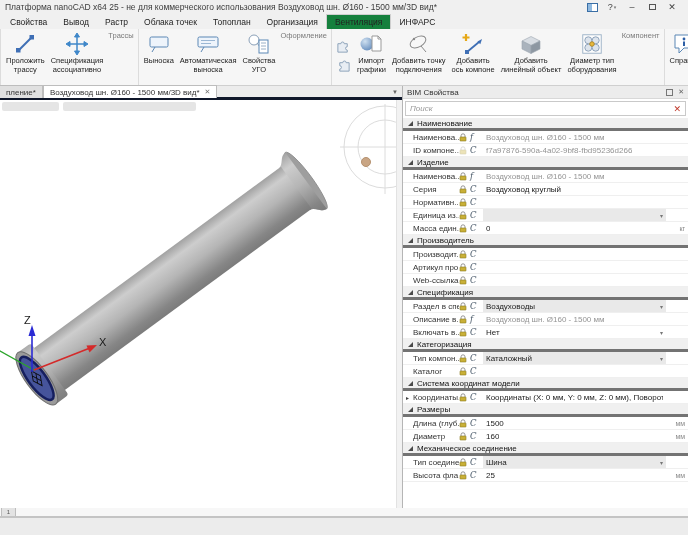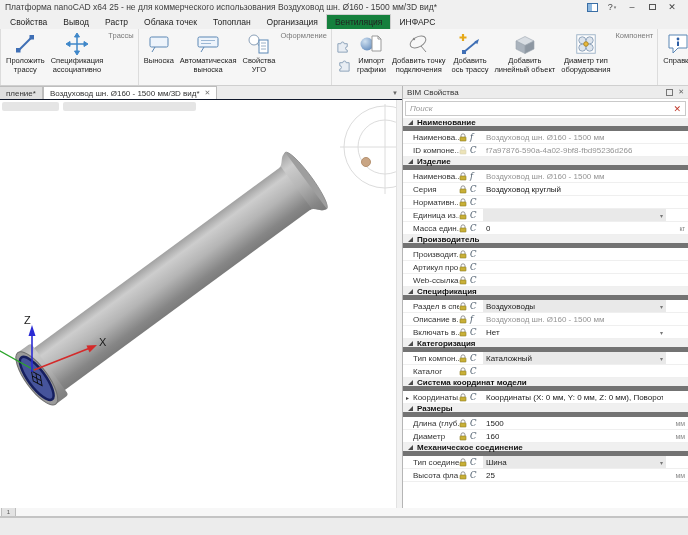--- a/index.html
+++ b/index.html
@@ -30,21 +30,21 @@
   .rbtn{display:flex;flex-direction:column;align-items:center;padding:1px 3px;border-radius:2px}
   .ricon{height:25px;display:flex;align-items:center;justify-content:center}
   .rlabel{font-size:7.5px;line-height:1.2;text-align:center;color:#222;white-space:nowrap}
   .rglabel{font-size:7.5px;color:#7a7a7a;text-align:center;padding:1px 2px 10px;white-space:nowrap}
   .rstack{display:flex;flex-direction:column;gap:1px;padding:1px 1px;align-self:center}
   .rsmall{width:18px;height:18px;display:flex;align-items:center;justify-content:center}
 
   
   .main{height:422px;display:flex;background:#fff}
   .left{width:443px;display:flex;flex-direction:column}
-  .dtabs{height:14px;background:#ececec;border-bottom:1px solid #0f172a;display:flex;align-items:center;font-size:8px;color:#333}
+  .dtabs{height:14px;background:#ececec;border-bottom:3px solid #0f172a;display:flex;align-items:center;font-size:8px;color:#333}
   .dtab{height:13px;padding:0 6px;display:flex;align-items:center;gap:5px;background:#e0e0e0;border:1px solid #bdbdbd;border-bottom:none;white-space:nowrap}
   .dtab.partial{border-left:none}
   .dtab.active{background:#ffffff}
   .dclose{color:#777;font-size:7px}
   .dd-overflow{margin-left:auto;margin-right:4px;color:#666;font-size:6px;align-self:center}
 
   .viewport{flex:1;position:relative;background:#fff;overflow:hidden}
   .scene{position:absolute;left:0;top:0}
   .pill{position:absolute;top:2px;height:9px;background:#e5e5e5;border-radius:2px}
   .pill1{left:2px;width:57px}
@@ -54,21 +54,21 @@
   
   .panel{width:286px;border-left:1px solid #b5b5b5;display:flex;flex-direction:column;background:#fff}
   .p-header{height:13px;background:#ececec;display:flex;align-items:center;font-size:8px;color:#333;padding:0 4px;border-bottom:1px solid #d8d8d8}
   .p-hicons{margin-left:auto;display:flex;align-items:center;gap:5px;color:#666;font-size:7px}
   .p-pin{width:7px;height:7px;border:1px solid #777;display:inline-block}
   .p-search{margin:2px;border:1px solid #c9c9c9;height:15px;display:flex;align-items:center;padding:0 4px;font-size:8px;background:#fff}
   .p-search .ph{color:#999;font-style:italic;flex:1}
   .p-search .clr{color:#c0392b;font-size:9px}
   .p-grid{flex:1;overflow:hidden;font-size:8px;background:#fff}
   .prow{height:13px;display:flex;align-items:center;border-bottom:1px solid #efefef;padding-left:3px}
-  .prow.section{background:#f0f0f0;font-weight:bold;font-size:8px;color:#111;border-bottom:5px solid #737373}
+  .prow.section{background:#f0f0f0;font-weight:normal;font-size:8px;color:#111;border-bottom:3px solid #737373}
   .tri{width:0;height:0;border-right:5px solid #4a4a4a;border-top:5px solid transparent;margin-right:4px;margin-left:2px}
   .pexp{width:7px;min-width:7px;font-size:6px;color:#444}
   .plabel{width:46px;min-width:46px;overflow:hidden;white-space:nowrap;color:#333}
   .plock{width:11px;min-width:11px;display:flex;align-items:center}
   .plock.dim{opacity:.35}
   .pfc{width:13px;min-width:13px;font-family:"DejaVu Serif",serif;font-style:italic;color:#4a5a6a;font-size:8.5px}
   .pvalue{flex:1;display:flex;align-items:center;height:100%;padding:0 3px;color:#222;overflow:hidden}
   .pvalue .vtext{white-space:nowrap;overflow:hidden}
   .pvalue.gray .vtext{color:#949494}
   .pvalue.combo{background:#e9e9e9}
@@ -261,21 +261,21 @@
             <div class="ricon">
               <svg width="26" height="24" viewBox="0 0 26 24">
                 <path d="M6 2 v7 M2.5 5.5 h7" stroke="#e6a817" stroke-width="2.2" fill="none"></path>
                 <line x1="7" y1="20" x2="19" y2="10" stroke="#3f6fb5" stroke-width="1.8"></line>
                 <path d="M22 7 L17.5 9.5 l2.8 2.8 Z" fill="#3f6fb5"></path>
                 <rect x="5" y="18" width="4" height="4" fill="#3f6fb5"></rect>
               </svg>
             </div>
             <div class="rlabel">
               <div>Добавить</div>
-              <div>ось трассу</div>
+              <div>ось компоне</div>
             </div>
           </div>
           <div class="rbtn">
             <div class="ricon">
               <svg width="26" height="24" viewBox="0 0 26 24">
                 <path d="M4 9 L13 4.5 L22 9 L13 13.5 Z" fill="#d8dde3" stroke="#9aa4af" stroke-width="0.6"></path>
                 <path d="M4 9 V17 L13 21.5 V13.5 Z" fill="#aab3bd" stroke="#9aa4af" stroke-width="0.6"></path>
                 <path d="M22 9 V17 L13 21.5 V13.5 Z" fill="#8d97a2" stroke="#9aa4af" stroke-width="0.6"></path>
               </svg>
             </div>

